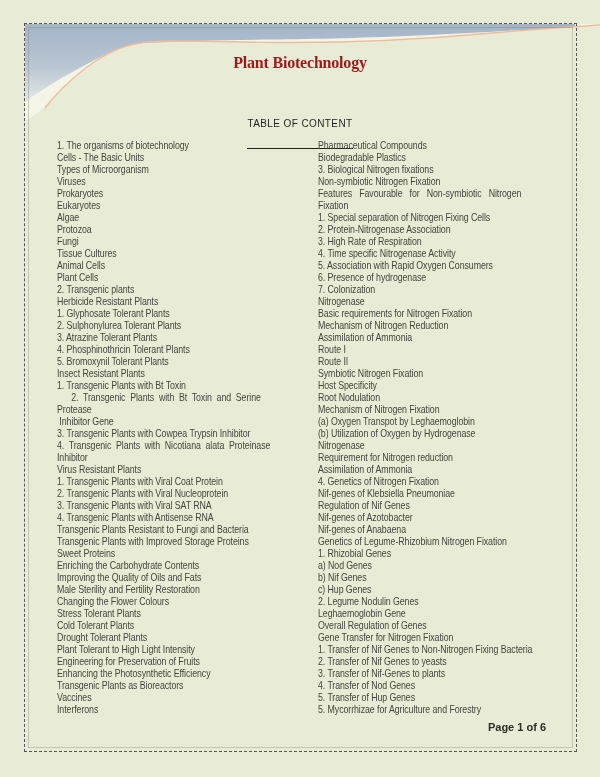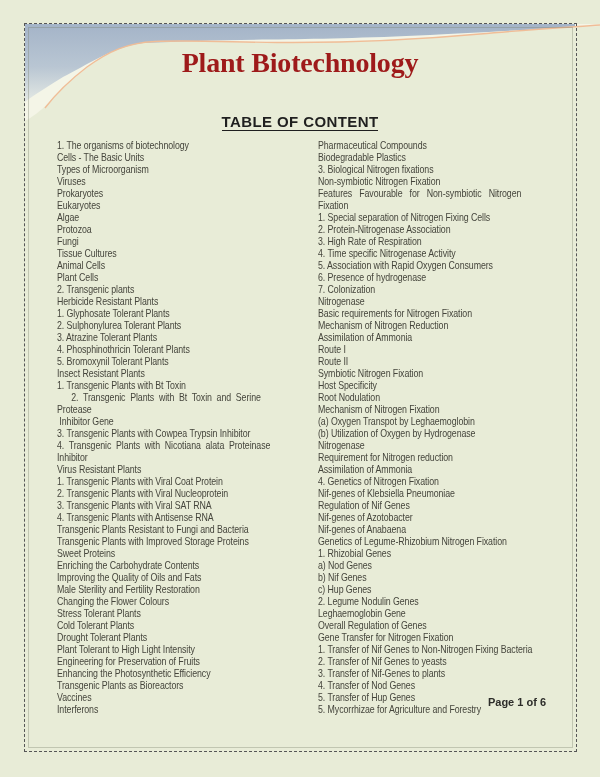--- a/index.html
+++ b/index.html
@@ -19,42 +19,42 @@
   }
   
   .banner{
     position:absolute;left:25px;top:24px;width:575px;height:110px;z-index:1;
   }
   .banner svg{display:block;}
   
   .page-title{
     position:absolute;left:0;top:47px;width:600px;text-align:center;z-index:2;
     font-family:"Liberation Serif",serif;font-weight:bold;
-    font-size:28px;line-height:31px;letter-spacing:-0.2px;color:#9e1a1a;
+    font-size:16px;line-height:31px;letter-spacing:-0.2px;color:#9e1a1a;
   }
   
   .toc-heading-wrap{
     position:absolute;left:0;top:113px;width:600px;text-align:center;z-index:2;
   }
   .toc-heading{
-    display:inline-block;font-size:15px;font-weight:bold;color:#1f1f1f;
-    letter-spacing:0.4px;border-bottom:1.5px solid #1f1f1f;padding-bottom:0;
+    display:inline-block;font-size:10px;font-weight:normal;color:#1f1f1f;
+    letter-spacing:0.4px;border-bottom:1.5px solid #1f1f1f;padding-bottom:19px;
   }
   
   .toc-col{
     position:absolute;top:139px;width:292px;z-index:2;
     transform:scaleX(0.84);transform-origin:0 0;
     font-size:10.5px;line-height:12px;letter-spacing:-0.1px;color:#45453c;
   }
   .toc-col-left{left:57px;}
   .toc-col-right{left:318px;}
   .toc-line{white-space:pre;height:12px;}
   
   .page-number{
-    position:absolute;top:696px;right:54px;z-index:2;
+    position:absolute;top:721px;right:54px;z-index:2;
     font-size:11px;font-weight:bold;color:#2d2d2a;
   }
 </style>
 </head>
 <body>
 
 <div class="banner">
   <svg width="575" height="110" viewBox="0 0 575 110">
     <defs>
       <linearGradient id="blueGrad" x1="0" y1="0" x2="0" y2="1">

